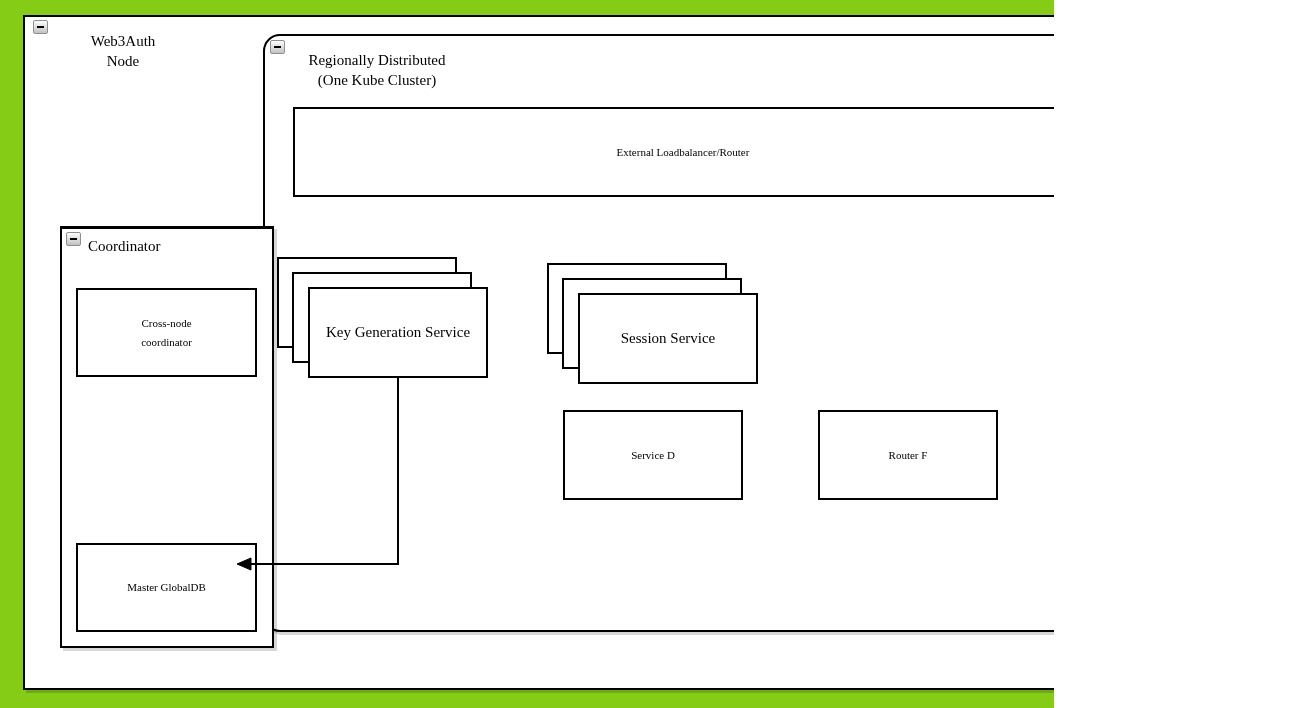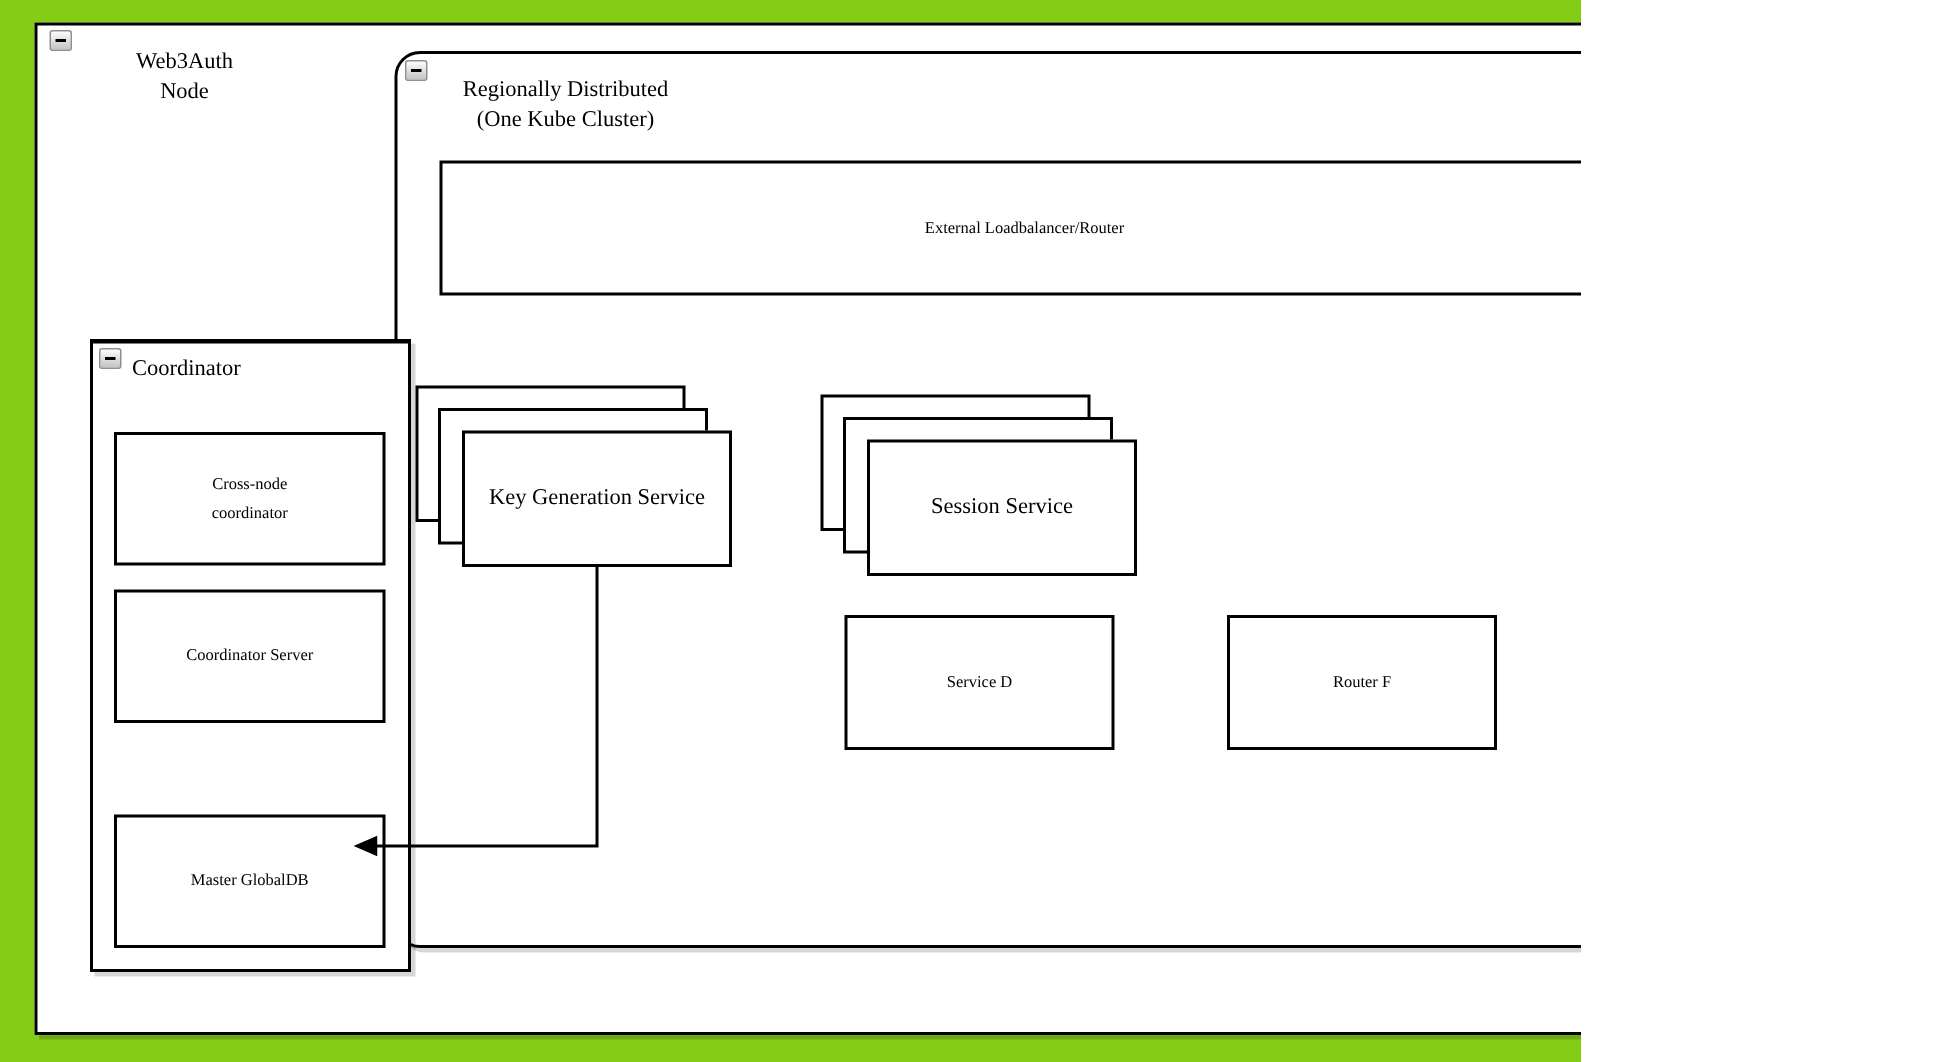--- a/index.html
+++ b/index.html
@@ -118,23 +118,20 @@
 
   <div class="container coordinator">
     <div class="collapse"></div>
     <div class="ctitle coordinator-title">Coordinator</div>
 
     <div class="shape inner-box cross-node">
       <span class="lbl">Cross-node
 coordinator</span>
     </div>
 
-    <div class="shape inner-box coord-server">
-      <span class="lbl">Coordinator Server</span>
-    </div>
 
     <div class="shape inner-box master-db">
       <span class="lbl">Master GlobalDB</span>
     </div>
   </div>
 
   <svg class="connector" viewBox="0 0 1302 708" xmlns="http://www.w3.org/2000/svg" aria-hidden="true">
     <path d="M 398 378 L 398 564 L 250 564" fill="none" stroke="#000" stroke-width="2"></path>
     <polygon points="237,564 251,558 251,570" fill="#000" stroke="#000" stroke-width="1"></polygon>
   </svg>

